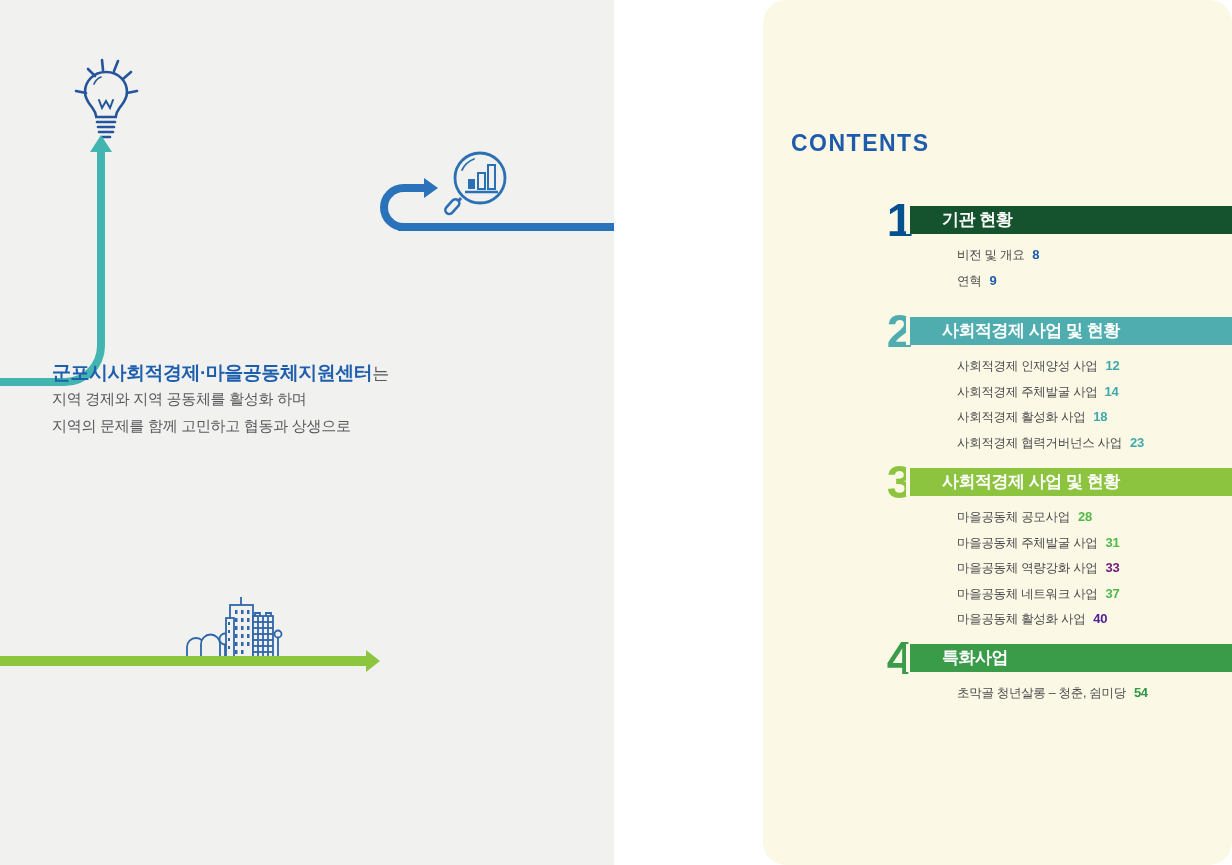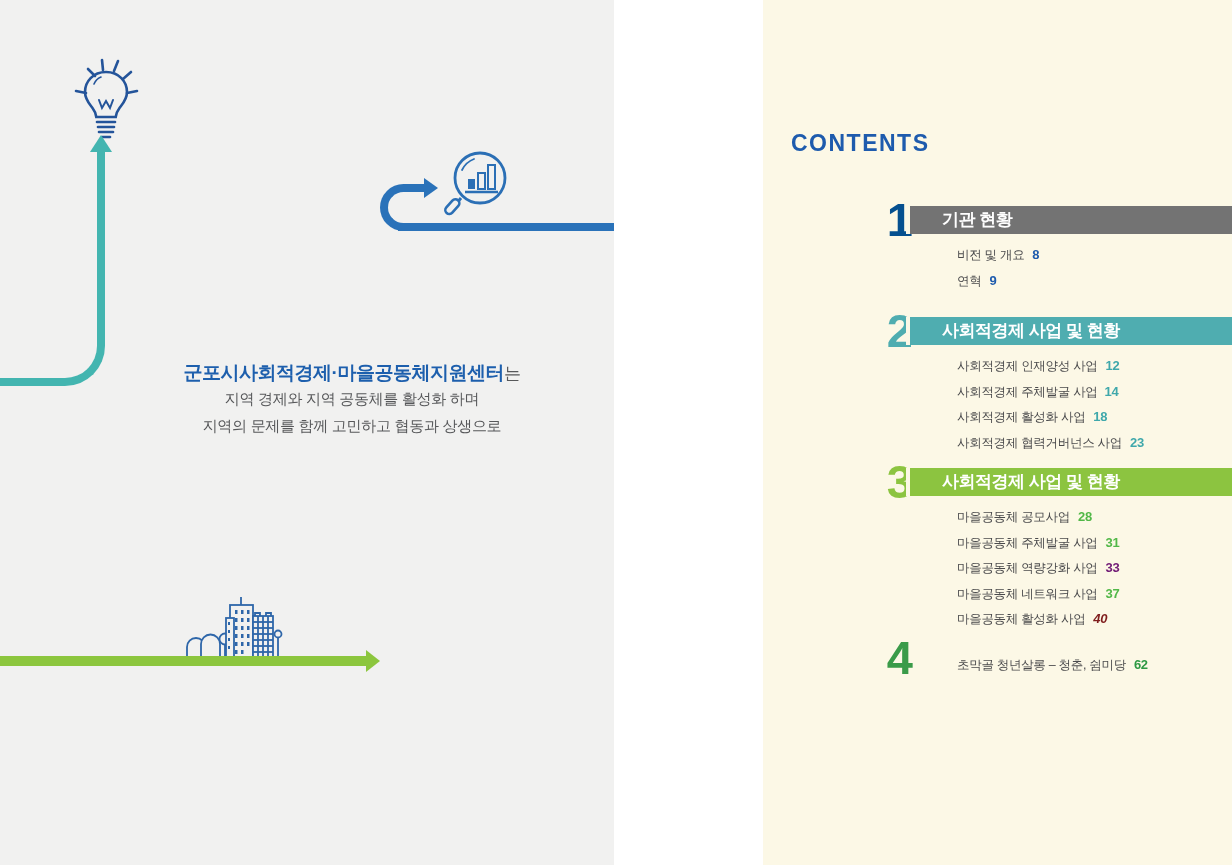--- a/index.html
+++ b/index.html
@@ -8,20 +8,21 @@
     background:#ffffff;
     font-family:"Liberation Sans","DejaVu Sans",sans-serif;
   }
   .page-left{
     position:absolute;left:0;top:0;width:614px;height:865px;
     background:#f1f1f0;
   }
   .page-right{
     position:absolute;left:763px;top:0;width:469px;height:865px;
     background:#fcf8e6;
+    border-radius:23px;
   }
   
   .bulb-icon{position:absolute;left:58px;top:46px;}
   .teal-elbow{
     position:absolute;left:0;top:150px;width:105px;height:236px;
     border-right:8px solid #43b5b0;border-bottom:8px solid #43b5b0;
     border-bottom-right-radius:40px;box-sizing:border-box;
   }
   .teal-arrowhead{
     position:absolute;left:90px;top:135px;width:0;height:0;
@@ -36,21 +37,21 @@
   .blue-arrowhead{
     position:absolute;left:424px;top:178px;width:0;height:0;
     border-top:10px solid transparent;border-bottom:10px solid transparent;
     border-left:14px solid #2a72b9;
   }
   .blue-line{
     position:absolute;left:398px;top:223px;width:216px;height:8px;background:#2a72b9;
   }
   .magnifier-icon{position:absolute;left:438px;top:146px;}
   .intro{
-    position:absolute;left:52px;top:360px;width:600px;text-align:center;
+    position:absolute;left:52px;top:360px;width:600px;
   }
   .intro .headline{font-size:19px;font-weight:bold;color:#1d5fad;letter-spacing:-0.5px;}
   .intro .headline .suffix{font-weight:normal;color:#57585a;font-size:17px;}
   .intro .line{font-size:15px;color:#57585a;line-height:26.5px;letter-spacing:-0.3px;}
   .intro .line:first-of-type{margin-top:8px;}
   .buildings-icon{position:absolute;left:183px;top:594px;}
   .green-bar{
     position:absolute;left:0;top:656px;width:366px;height:10px;background:#8cc63e;
   }
   .green-arrowhead{
@@ -203,21 +204,21 @@
 
   <div class="green-bar"></div>
   <div class="green-arrowhead"></div>
 </div>
 
 <div class="page-right">
   <div class="contents-title">CONTENTS</div>
   <div id="sections-root">
       <div class="section" style="top: 206px;">
         <div class="num" style="color: rgb(5, 80, 143);">1</div>
-        <div class="bar" style="background: #737373;">
+        <div class="bar" style="background: #14532d;">
           <div class="bar-title">기관 현황</div>
         </div>
         <ul class="items">
           <li><span>비전 및 개요</span><span class="pg" style="color: rgb(30, 91, 173);">8</span></li>
           <li><span>연혁</span><span class="pg" style="color: rgb(30, 91, 173);">9</span></li>
         </ul>
       </div>
       <div class="section" style="top: 317px;">
         <div class="num" style="color: rgb(79, 173, 176);">2</div>
         <div class="bar" style="background: rgb(79, 173, 176);">
@@ -233,23 +234,26 @@
       <div class="section" style="top: 468px;">
         <div class="num" style="color: rgb(140, 196, 64);">3</div>
         <div class="bar" style="background: rgb(140, 196, 64);">
           <div class="bar-title">사회적경제 사업 및 현황</div>
         </div>
         <ul class="items">
           <li><span>마을공동체 공모사업</span><span class="pg" style="color: rgb(82, 184, 72);">28</span></li>
           <li><span>마을공동체 주체발굴 사업</span><span class="pg" style="color: rgb(82, 184, 72);">31</span></li>
           <li><span>마을공동체 역량강화 사업</span><span class="pg" style="color: #701a75;">33</span></li>
           <li><span>마을공동체 네트워크 사업</span><span class="pg" style="color: rgb(82, 184, 72);">37</span></li>
-          <li><span>마을공동체 활성화 사업</span><span class="pg" style="color: #7f1d1d; font-style: italic;">40</span></li>
+          <li><span>마을공동체 활성화 사업</span><span class="pg" style="color: #4c1d95;">40</span></li>
         </ul>
       </div>
       <div class="section" style="top: 644px;">
         <div class="num" style="color: rgb(58, 155, 73);">4</div>
-        <ul class="items">
-          <li><span>초막골 청년살롱 – 청춘, 쉼미당</span><span class="pg" style="color: rgb(46, 153, 68);">62</span></li>
+        <div class="bar" style="background: rgb(58, 155, 73);">
+          <div class="bar-title">특화사업</div>
+        </div>
+        <ul class="items">
+          <li><span>초막골 청년살롱 – 청춘, 쉼미당</span><span class="pg" style="color: rgb(46, 153, 68);">54</span></li>
         </ul>
       </div>
     </div>
 </div>
 
 </body></html>

